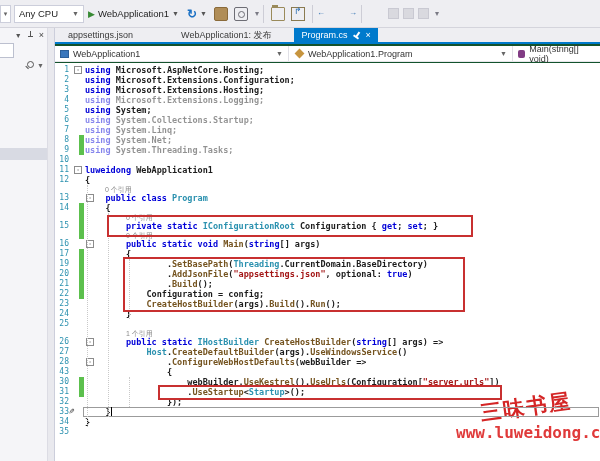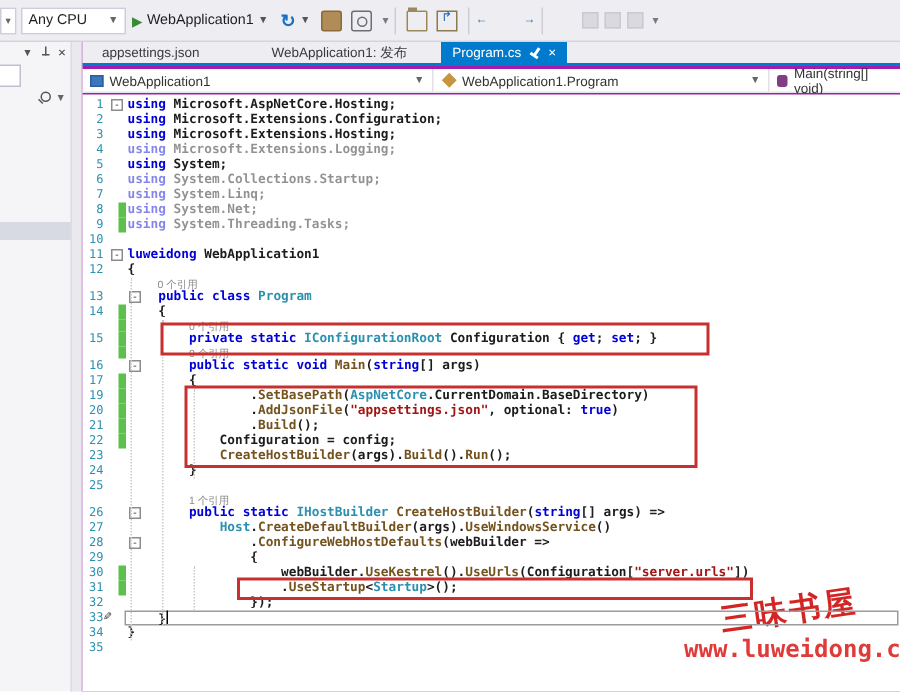--- a/index.html
+++ b/index.html
@@ -54,21 +54,21 @@
     border:1px solid #bcc0cf; }
   .lp-search { position:absolute; right:10px; top:33px; display:flex; align-items:center; gap:3px; }
   .mag { position:relative; width:9px; height:9px; }
   .mag::before { content:""; position:absolute; left:2px; top:0px; width:5px; height:5px;
     border:1.3px solid #555; border-radius:50%; }
   .mag::after { content:""; position:absolute; left:0px; top:6px; width:4px; height:1.3px;
     background:#555; transform:rotate(45deg); }
   .lp-sel { position:absolute; left:0; top:120px; width:48px; height:12px; background:#d8dae3; }
 
   
-  .editor { position:absolute; left:55px; top:28px; width:545px; height:433px; background:#a21caf; }
+  .editor { position:absolute; left:55px; top:28px; width:545px; height:433px; background:#14532d; }
   .tabbar { position:absolute; left:0; top:0; width:100%; height:16px; background:#eeeef2;
     border-bottom:2px solid #007acc; display:flex; align-items:stretch; font-size:9px; color:#3b3b3b; }
   .tab { display:flex; align-items:center; padding:0 7px; white-space:nowrap; }
   .tab.active { background:#007acc; color:#fff; }
   .tab .pin-w { margin-left:6px; transform:rotate(35deg); }
   .tab .pin-w::before { background:#fff; } .tab .pin-w::after { background:#fff; }
   .tab .x { margin-left:5px; font-size:9px; color:#fff; }
 
   .navbar { position:absolute; left:0; top:18px; width:100%; height:16px; background:#fff;
     border-bottom:1px solid #e6e6ea; display:flex; font-size:9px; color:#333; }
@@ -213,32 +213,32 @@
         <div class="row"><span class="ln">11</span><span class="fold" style="left: 19px;">-</span><span class="txt"><span class="tok-kw">luweidong</span><span class="tok-pl"> WebApplication1</span></span></div>
         <div class="row"><span class="ln">12</span><span class="txt"><span class="tok-pl">{</span></span></div>
         <div class="row lens"><span class="lenstxt" style="left: 50px;">0 个引用</span></div>
         <div class="row"><span class="ln">13</span><span class="fold" style="left: 31px;">-</span><span class="txt"><span class="tok-pl">    </span><span class="tok-kw">public class </span><span class="tok-ty">Program</span></span></div>
         <div class="row"><span class="ln">14</span><span class="chgbar"></span><span class="txt"><span class="tok-pl">    {</span></span></div>
         <div class="row lens"><span class="chgbar"></span><span class="lenstxt" style="left: 71px;">0 个引用</span></div>
         <div class="row"><span class="ln">15</span><span class="chgbar"></span><span class="txt"><span class="tok-pl">        </span><span class="tok-kw">private static </span><span class="tok-ty">IConfigurationRoot</span><span class="tok-pl"> Configuration { </span><span class="tok-kw">get</span><span class="tok-pl">; </span><span class="tok-kw">set</span><span class="tok-pl">; }</span></span></div>
         <div class="row lens"><span class="chgbar"></span><span class="lenstxt" style="left: 71px;">0 个引用</span></div>
         <div class="row"><span class="ln">16</span><span class="fold" style="left: 31px;">-</span><span class="txt"><span class="tok-pl">        </span><span class="tok-kw">public static void </span><span class="tok-m">Main</span><span class="tok-pl">(</span><span class="tok-kw">string</span><span class="tok-pl">[] args)</span></span></div>
         <div class="row"><span class="ln">17</span><span class="chgbar"></span><span class="txt"><span class="tok-pl">        {</span></span></div>
-        <div class="row"><span class="ln">19</span><span class="chgbar"></span><span class="txt"><span class="tok-pl">                .</span><span class="tok-m">SetBasePath</span><span class="tok-pl">(</span><span class="tok-ty">AspNetCore</span><span class="tok-pl">.CurrentDomain.BaseDirectory)</span></span></div>
+        <div class="row"><span class="ln">19</span><span class="chgbar"></span><span class="txt"><span class="tok-pl">                .</span><span class="tok-m">SetBasePath</span><span class="tok-pl">(</span><span class="tok-ty">Threading</span><span class="tok-pl">.CurrentDomain.BaseDirectory)</span></span></div>
         <div class="row"><span class="ln">20</span><span class="chgbar"></span><span class="txt"><span class="tok-pl">                .</span><span class="tok-m">AddJsonFile</span><span class="tok-pl">(</span><span class="tok-st">"appsettings.json"</span><span class="tok-pl">, optional: </span><span class="tok-kw">true</span><span class="tok-pl">)</span></span></div>
         <div class="row"><span class="ln">21</span><span class="chgbar"></span><span class="txt"><span class="tok-pl">                .</span><span class="tok-m">Build</span><span class="tok-pl">();</span></span></div>
         <div class="row"><span class="ln">22</span><span class="chgbar"></span><span class="txt"><span class="tok-pl">            Configuration = config;</span></span></div>
         <div class="row"><span class="ln">23</span><span class="txt"><span class="tok-pl">            </span><span class="tok-m">CreateHostBuilder</span><span class="tok-pl">(args).</span><span class="tok-m">Build</span><span class="tok-pl">().</span><span class="tok-m">Run</span><span class="tok-pl">();</span></span></div>
         <div class="row"><span class="ln">24</span><span class="txt"><span class="tok-pl">        }</span></span></div>
         <div class="row"><span class="ln">25</span><span class="txt"></span></div>
         <div class="row lens"><span class="lenstxt" style="left: 71px;">1 个引用</span></div>
         <div class="row"><span class="ln">26</span><span class="fold" style="left: 31px;">-</span><span class="txt"><span class="tok-pl">        </span><span class="tok-kw">public static </span><span class="tok-ty">IHostBuilder</span><span class="tok-pl"> </span><span class="tok-m">CreateHostBuilder</span><span class="tok-pl">(</span><span class="tok-kw">string</span><span class="tok-pl">[] args) =&gt;</span></span></div>
         <div class="row"><span class="ln">27</span><span class="txt"><span class="tok-pl">            </span><span class="tok-ty">Host</span><span class="tok-pl">.</span><span class="tok-m">CreateDefaultBuilder</span><span class="tok-pl">(args).</span><span class="tok-m">UseWindowsService</span><span class="tok-pl">()</span></span></div>
         <div class="row"><span class="ln">28</span><span class="fold" style="left: 31px;">-</span><span class="txt"><span class="tok-pl">                .</span><span class="tok-m">ConfigureWebHostDefaults</span><span class="tok-pl">(webBuilder =&gt;</span></span></div>
-        <div class="row"><span class="ln">29</span><span class="txt"><span class="tok-pl">                {</span></span></div>
+        <div class="row"><span class="ln">43</span><span class="txt"><span class="tok-pl">                {</span></span></div>
         <div class="row"><span class="ln">30</span><span class="chgbar"></span><span class="txt"><span class="tok-pl">                    webBuilder.</span><span class="tok-m">UseKestrel</span><span class="tok-pl">().</span><span class="tok-m">UseUrls</span><span class="tok-pl">(Configuration[</span><span class="tok-st">"server.urls"</span><span class="tok-pl">])</span></span></div>
         <div class="row"><span class="ln">31</span><span class="chgbar"></span><span class="txt"><span class="tok-pl">                    .</span><span class="tok-m">UseStartup</span><span class="tok-pl">&lt;</span><span class="tok-ty">Startup</span><span class="tok-pl">&gt;();</span></span></div>
         <div class="row"><span class="ln">32</span><span class="txt"><span class="tok-pl">                });</span></span></div>
         <div class="row"><span class="ln">33</span><span class="pencil">✎</span><div class="curline"></div><span class="txt"><span class="tok-pl">    }</span><span class="caret"></span></span></div>
         <div class="row"><span class="ln">34</span><span class="txt"><span class="tok-pl">}</span></span></div>
         <div class="row"><span class="ln">35</span><span class="txt"></span></div>
         <div class="guide" style="left: 32px; top: 122px; height: 242px;"></div>
         <div class="guide" style="left: 53px; top: 150px; height: 204px;"></div>
         <div class="guide" style="left: 74px; top: 196px; height: 60px;"></div>
         <div class="guide" style="left: 74px; top: 314px; height: 30px;"></div>

